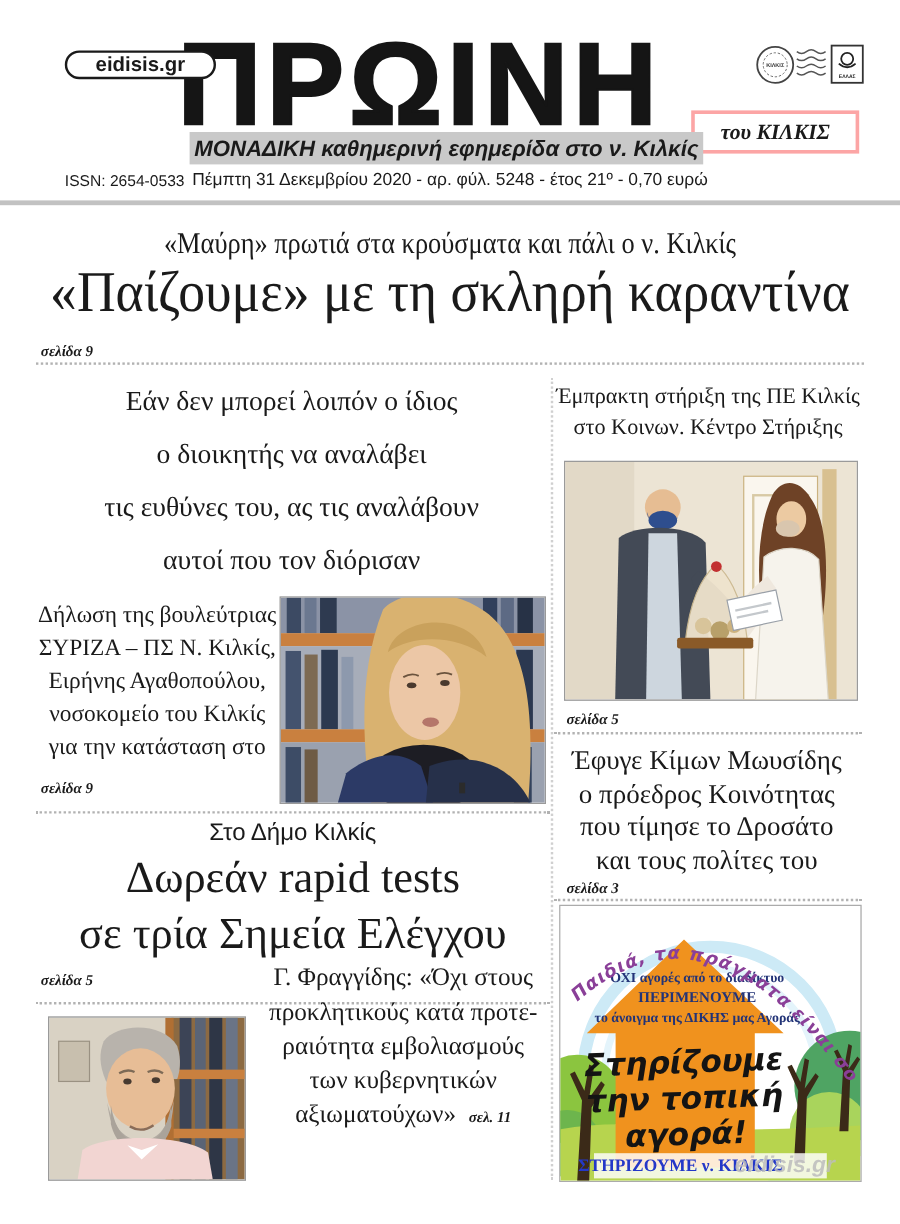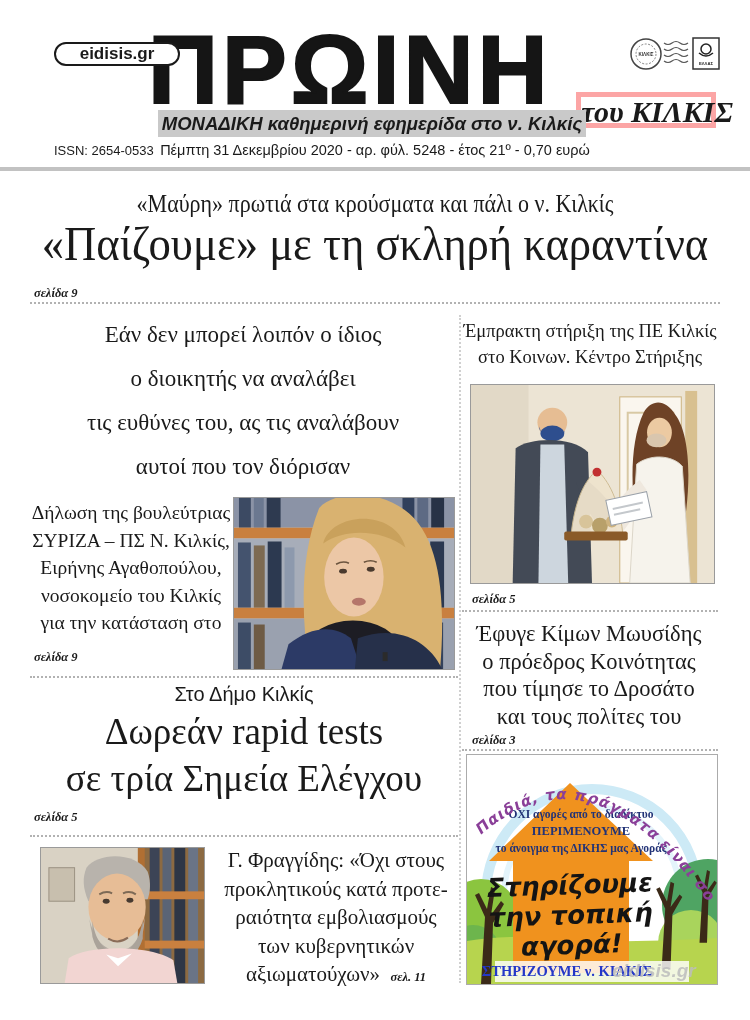--- a/index.html
+++ b/index.html
@@ -18,23 +18,23 @@
     line-height:20px; text-align:center; background:#fff; z-index:3;
   }
   .masthead {
     left:148px; top:14px; width:470px; height:116px;
     font-family:Liberation Sans, sans-serif; font-weight:900; font-size:97px;
     line-height:112px; letter-spacing:4px; color:#151515;
     -webkit-text-stroke:2px #151515; white-space:nowrap; z-index:2;
   }
   .masthead-suffix {
     left:576px; top:92px; width:140px; height:36px;
-    border:5px solid #fca5a5; background:#fff; text-align:center;
+    border:3px solid #fca5a5; background:#fff; text-align:center;
     font-family:"Liberation Serif", serif; font-style:italic; font-weight:bold;
-    font-size:30px; line-height:30px; z-index:4; white-space:nowrap;
+    font-size:18px; line-height:30px; z-index:4; white-space:nowrap;
   }
   .stamps { left:626px; top:32px; width:96px; height:48px; z-index:1; }
   .tagline {
     left:158px; top:110px; width:428px; height:27px; background:#c9c9c9;
     font-family:"Liberation Sans", sans-serif; font-style:italic; font-weight:bold;
     font-size:18.5px; line-height:27px; text-align:center; z-index:5;
   }
   .issn { left:54px; top:143px; font-family:"Liberation Sans", sans-serif; font-size:13px; }
   .dateline {
     left:0; top:142px; width:750px; text-align:center;
@@ -66,21 +66,21 @@
   }
   .kicker-italic {
     left:30px; top:683px; width:428px; text-align:center;
     font-family:"Liberation Sans", sans-serif; font-size:20px;
   }
   .rapid-headline {
     left:30px; top:708px; width:428px; text-align:center;
     font-size:37px; line-height:47px;
   }
   .fragidis {
-    left:213px; top:846px; width:246px; text-align:center;
+    left:213px; top:800px; width:246px; text-align:center;
     font-size:21px; line-height:28.5px;
   }
   .support-headline {
     left:460px; top:318px; width:260px; text-align:center;
     font-size:18.5px; line-height:26px;
   }
   .obit-headline {
     left:456px; top:620px; width:266px; text-align:center;
     font-size:22.5px; line-height:27.5px;
   }

